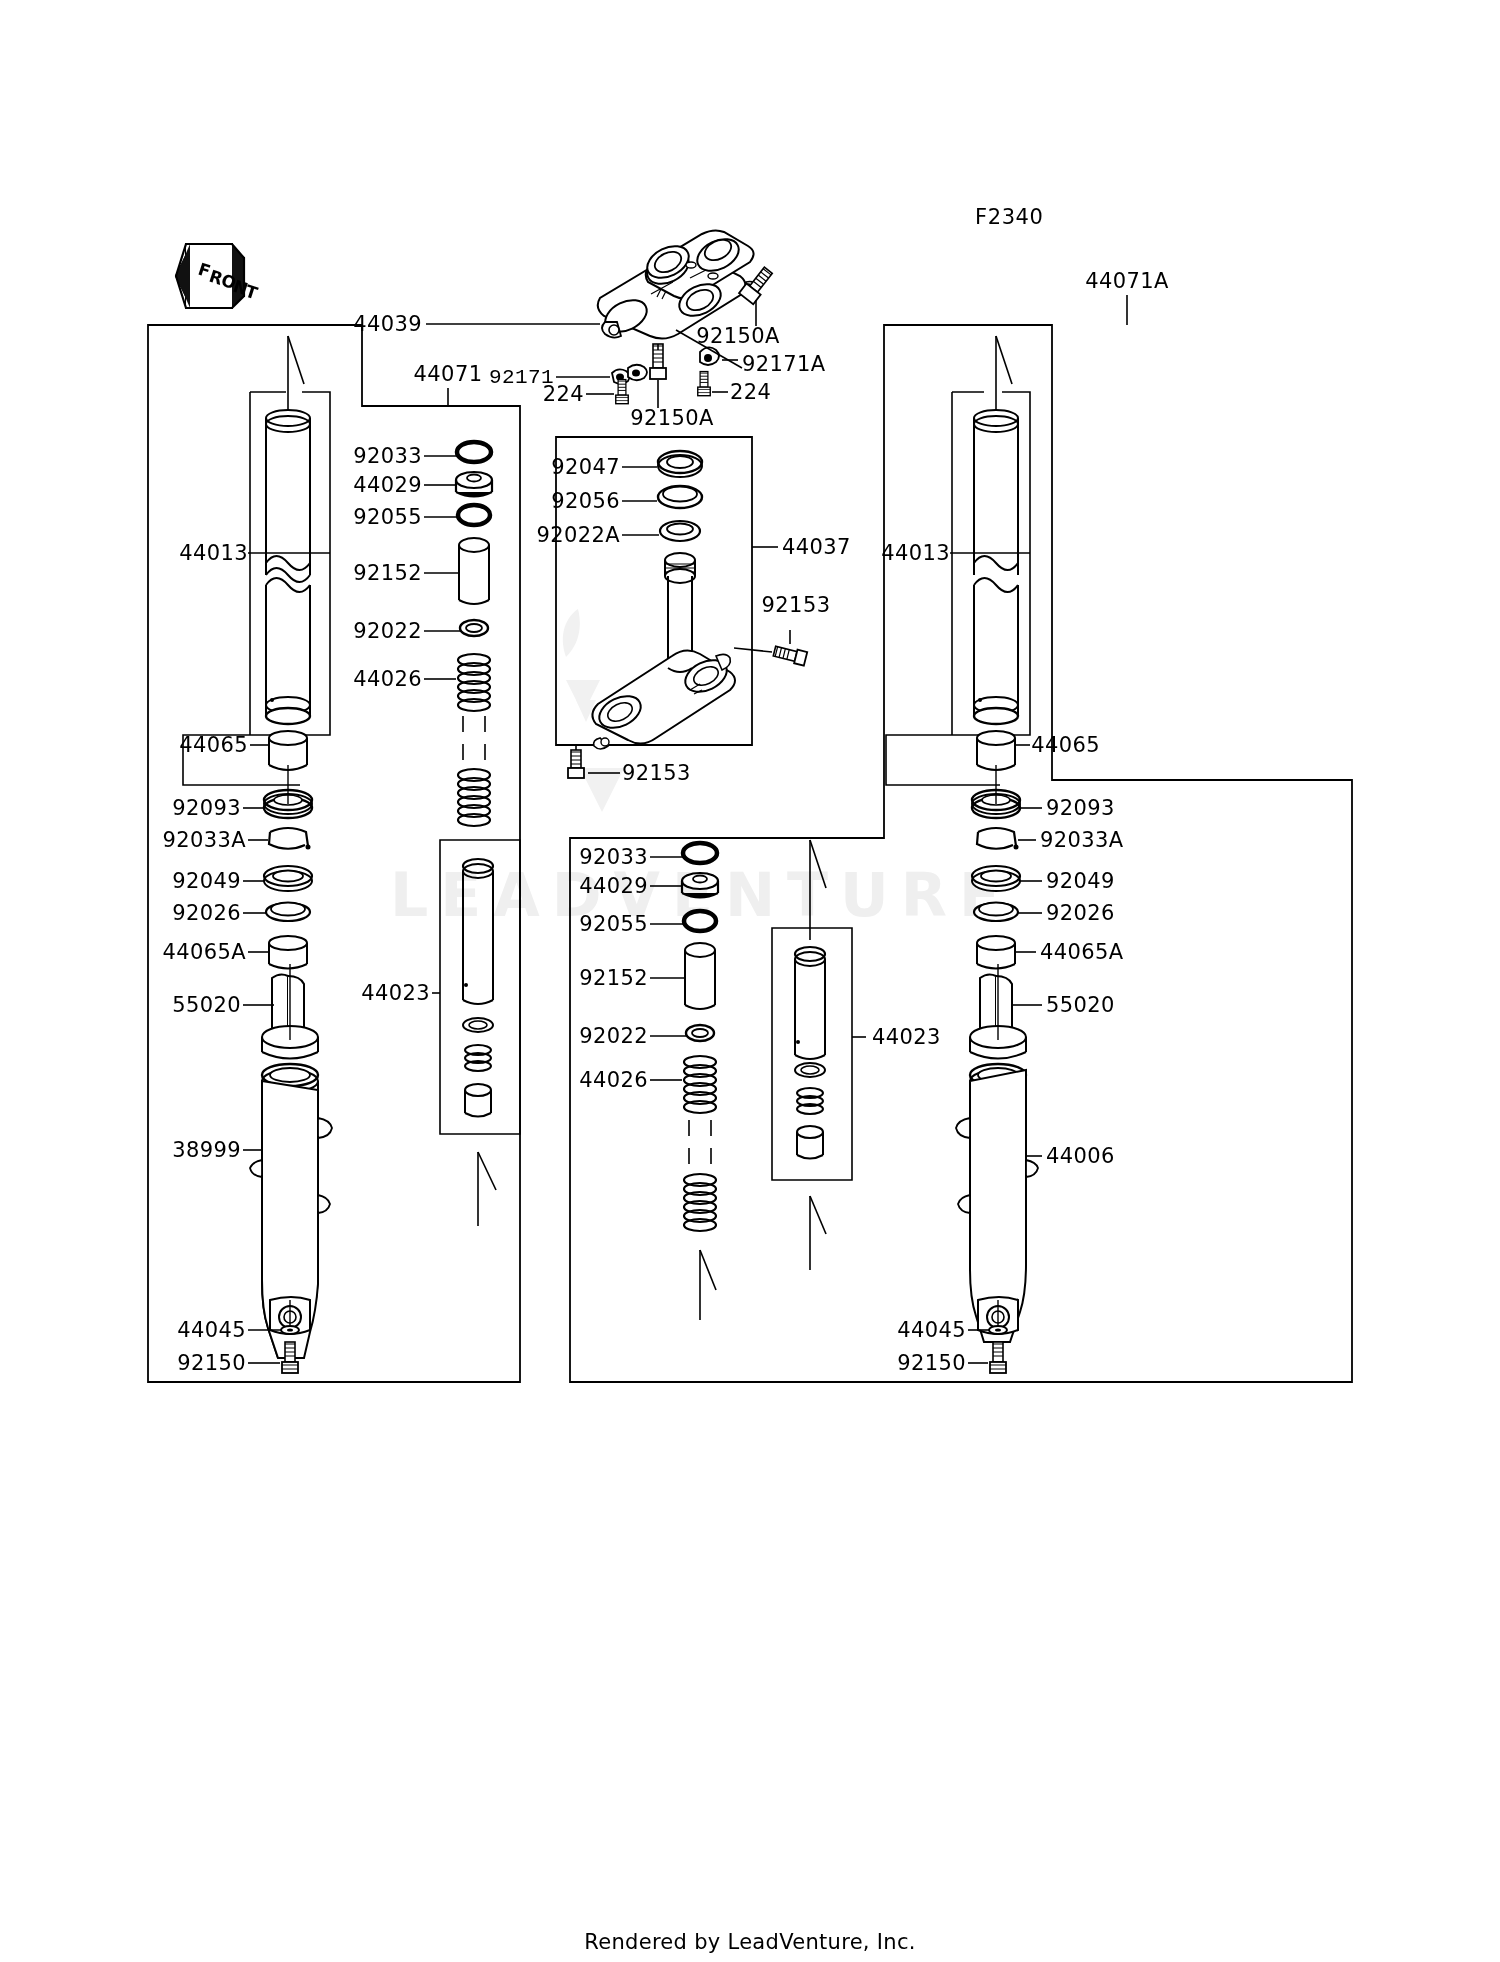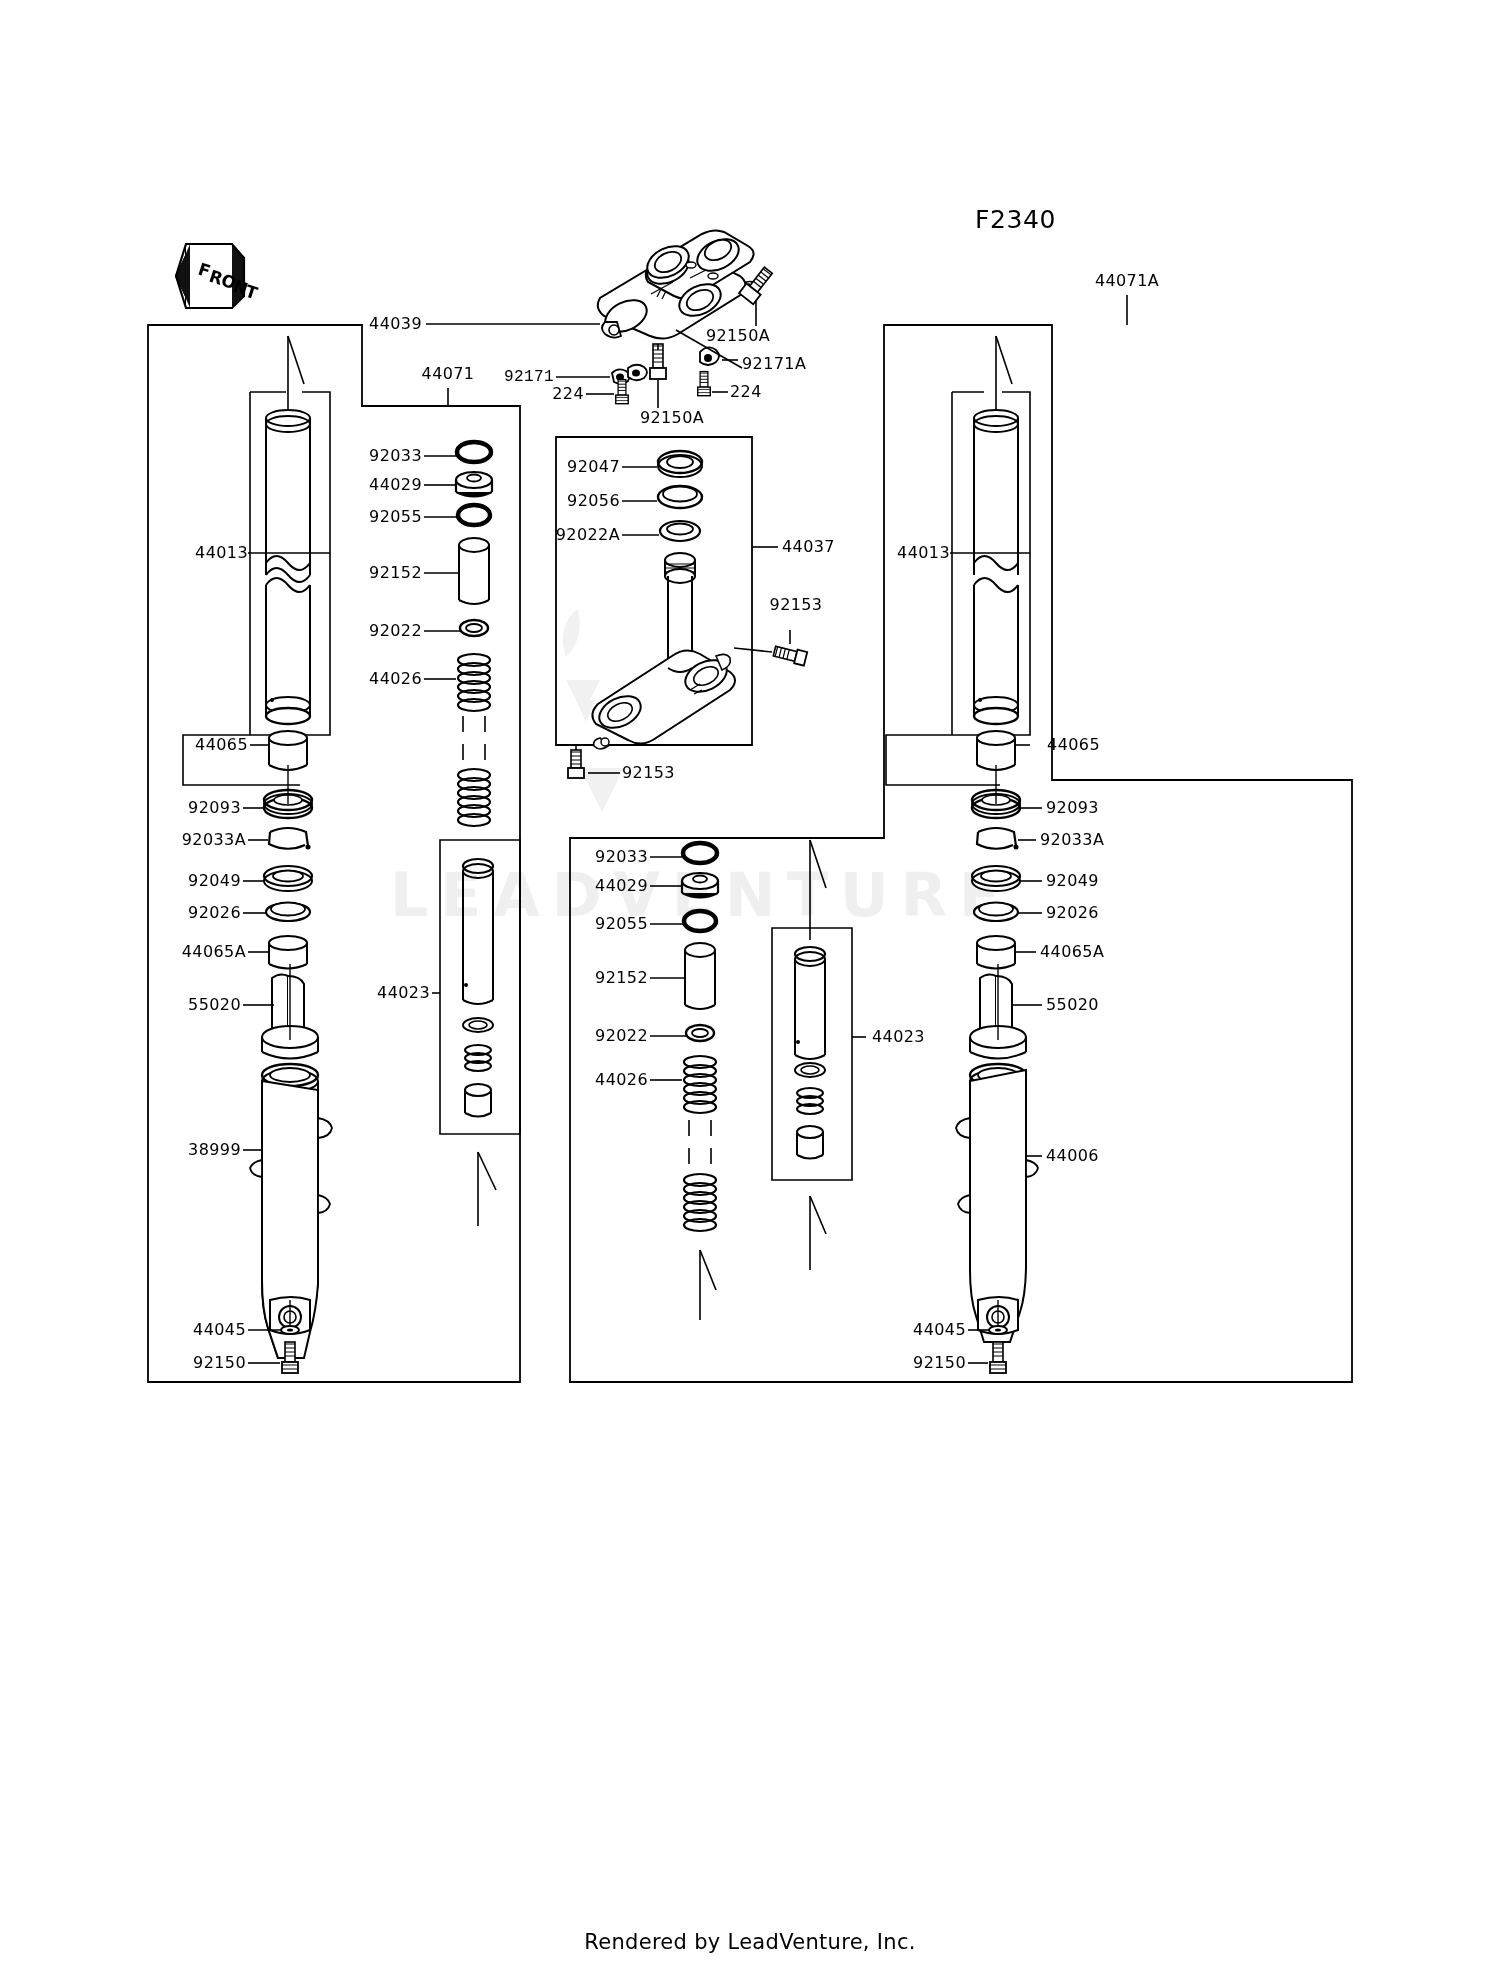--- a/index.html
+++ b/index.html
@@ -21,32 +21,32 @@
   svg.layer {
     position: absolute;
     top: 0;
     left: 0;
     width: 1500px;
     height: 1962px;
   }
   .lbl {
     position: absolute;
     font-family: "DejaVu Sans", "Liberation Sans", sans-serif;
-    font-size: 16px;
+    font-size: 21px;
     letter-spacing: 0.4px;
     color: #000;
     white-space: nowrap;
     line-height: 1;
   }
   .lbl.r { transform: translate(-100%, -50%); }
   .lbl.l { transform: translate(0, -50%); }
   .lbl.c { transform: translate(-50%, -50%); }
   .diagcode {
     position: absolute;
-    font-size: 25px;
+    font-size: 21px;
     letter-spacing: 0.6px;
   }
   .footer {
     position: absolute;
     left: 0;
     width: 1500px;
     text-align: center;
     font-size: 21px;
     letter-spacing: .3px;
   }

